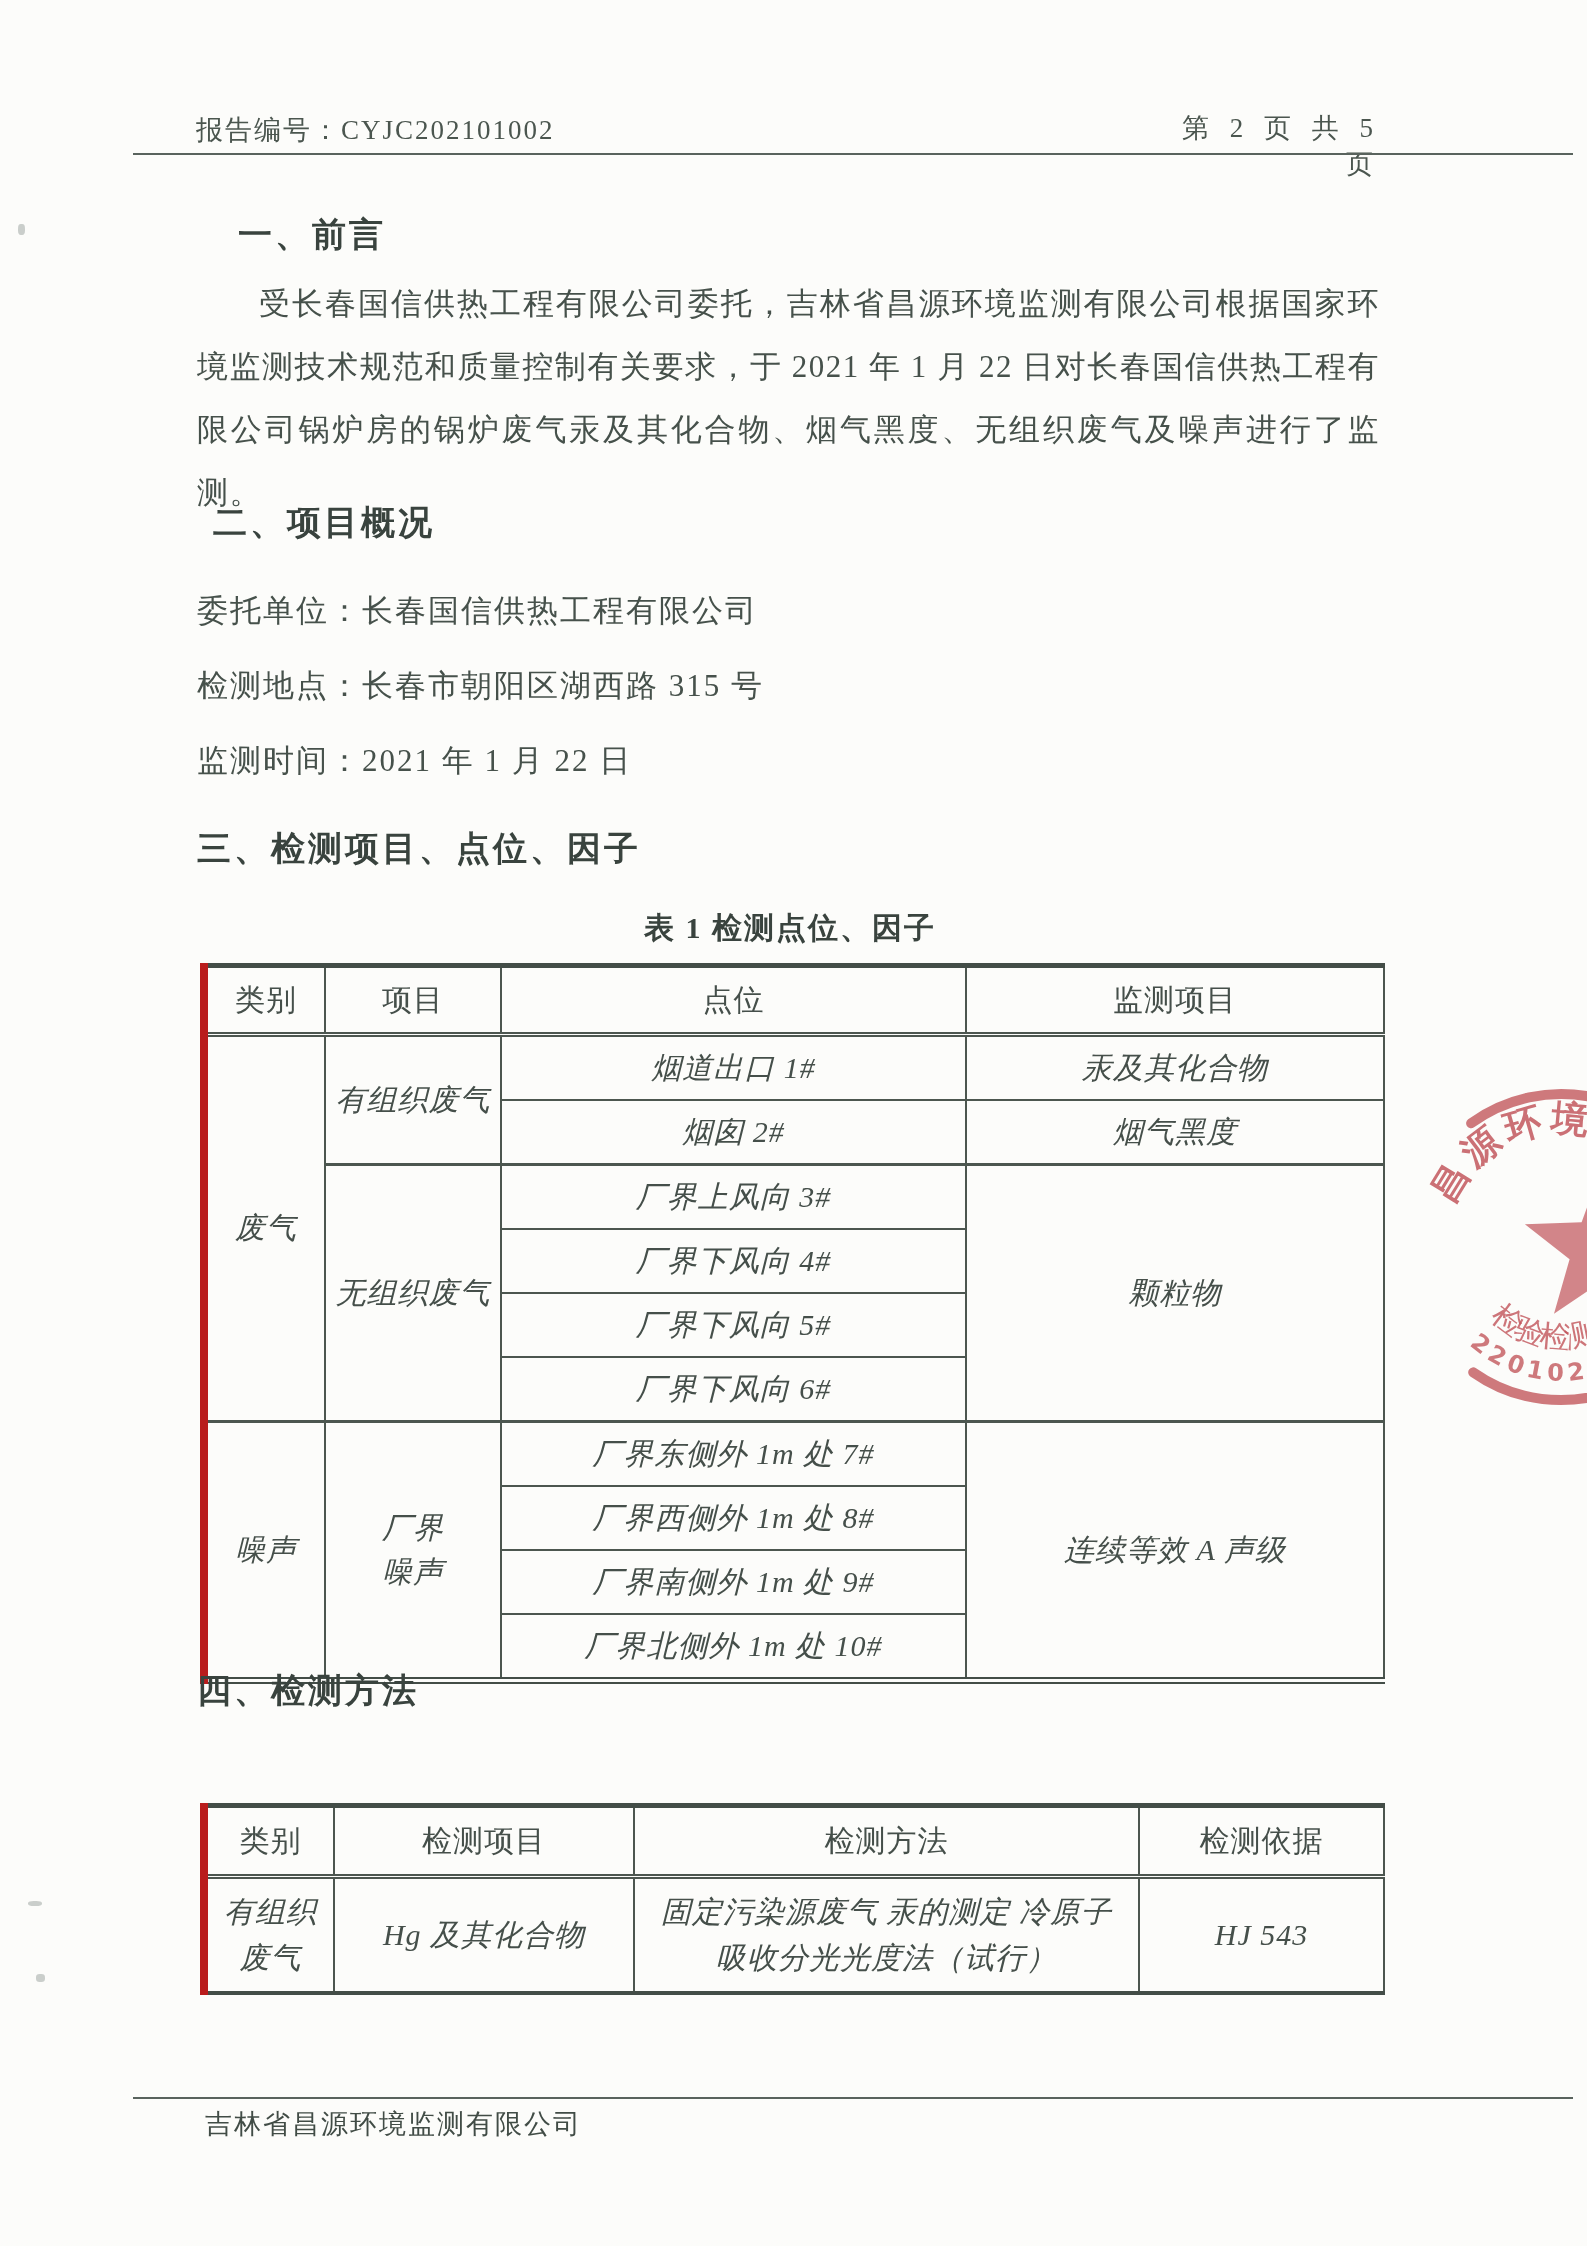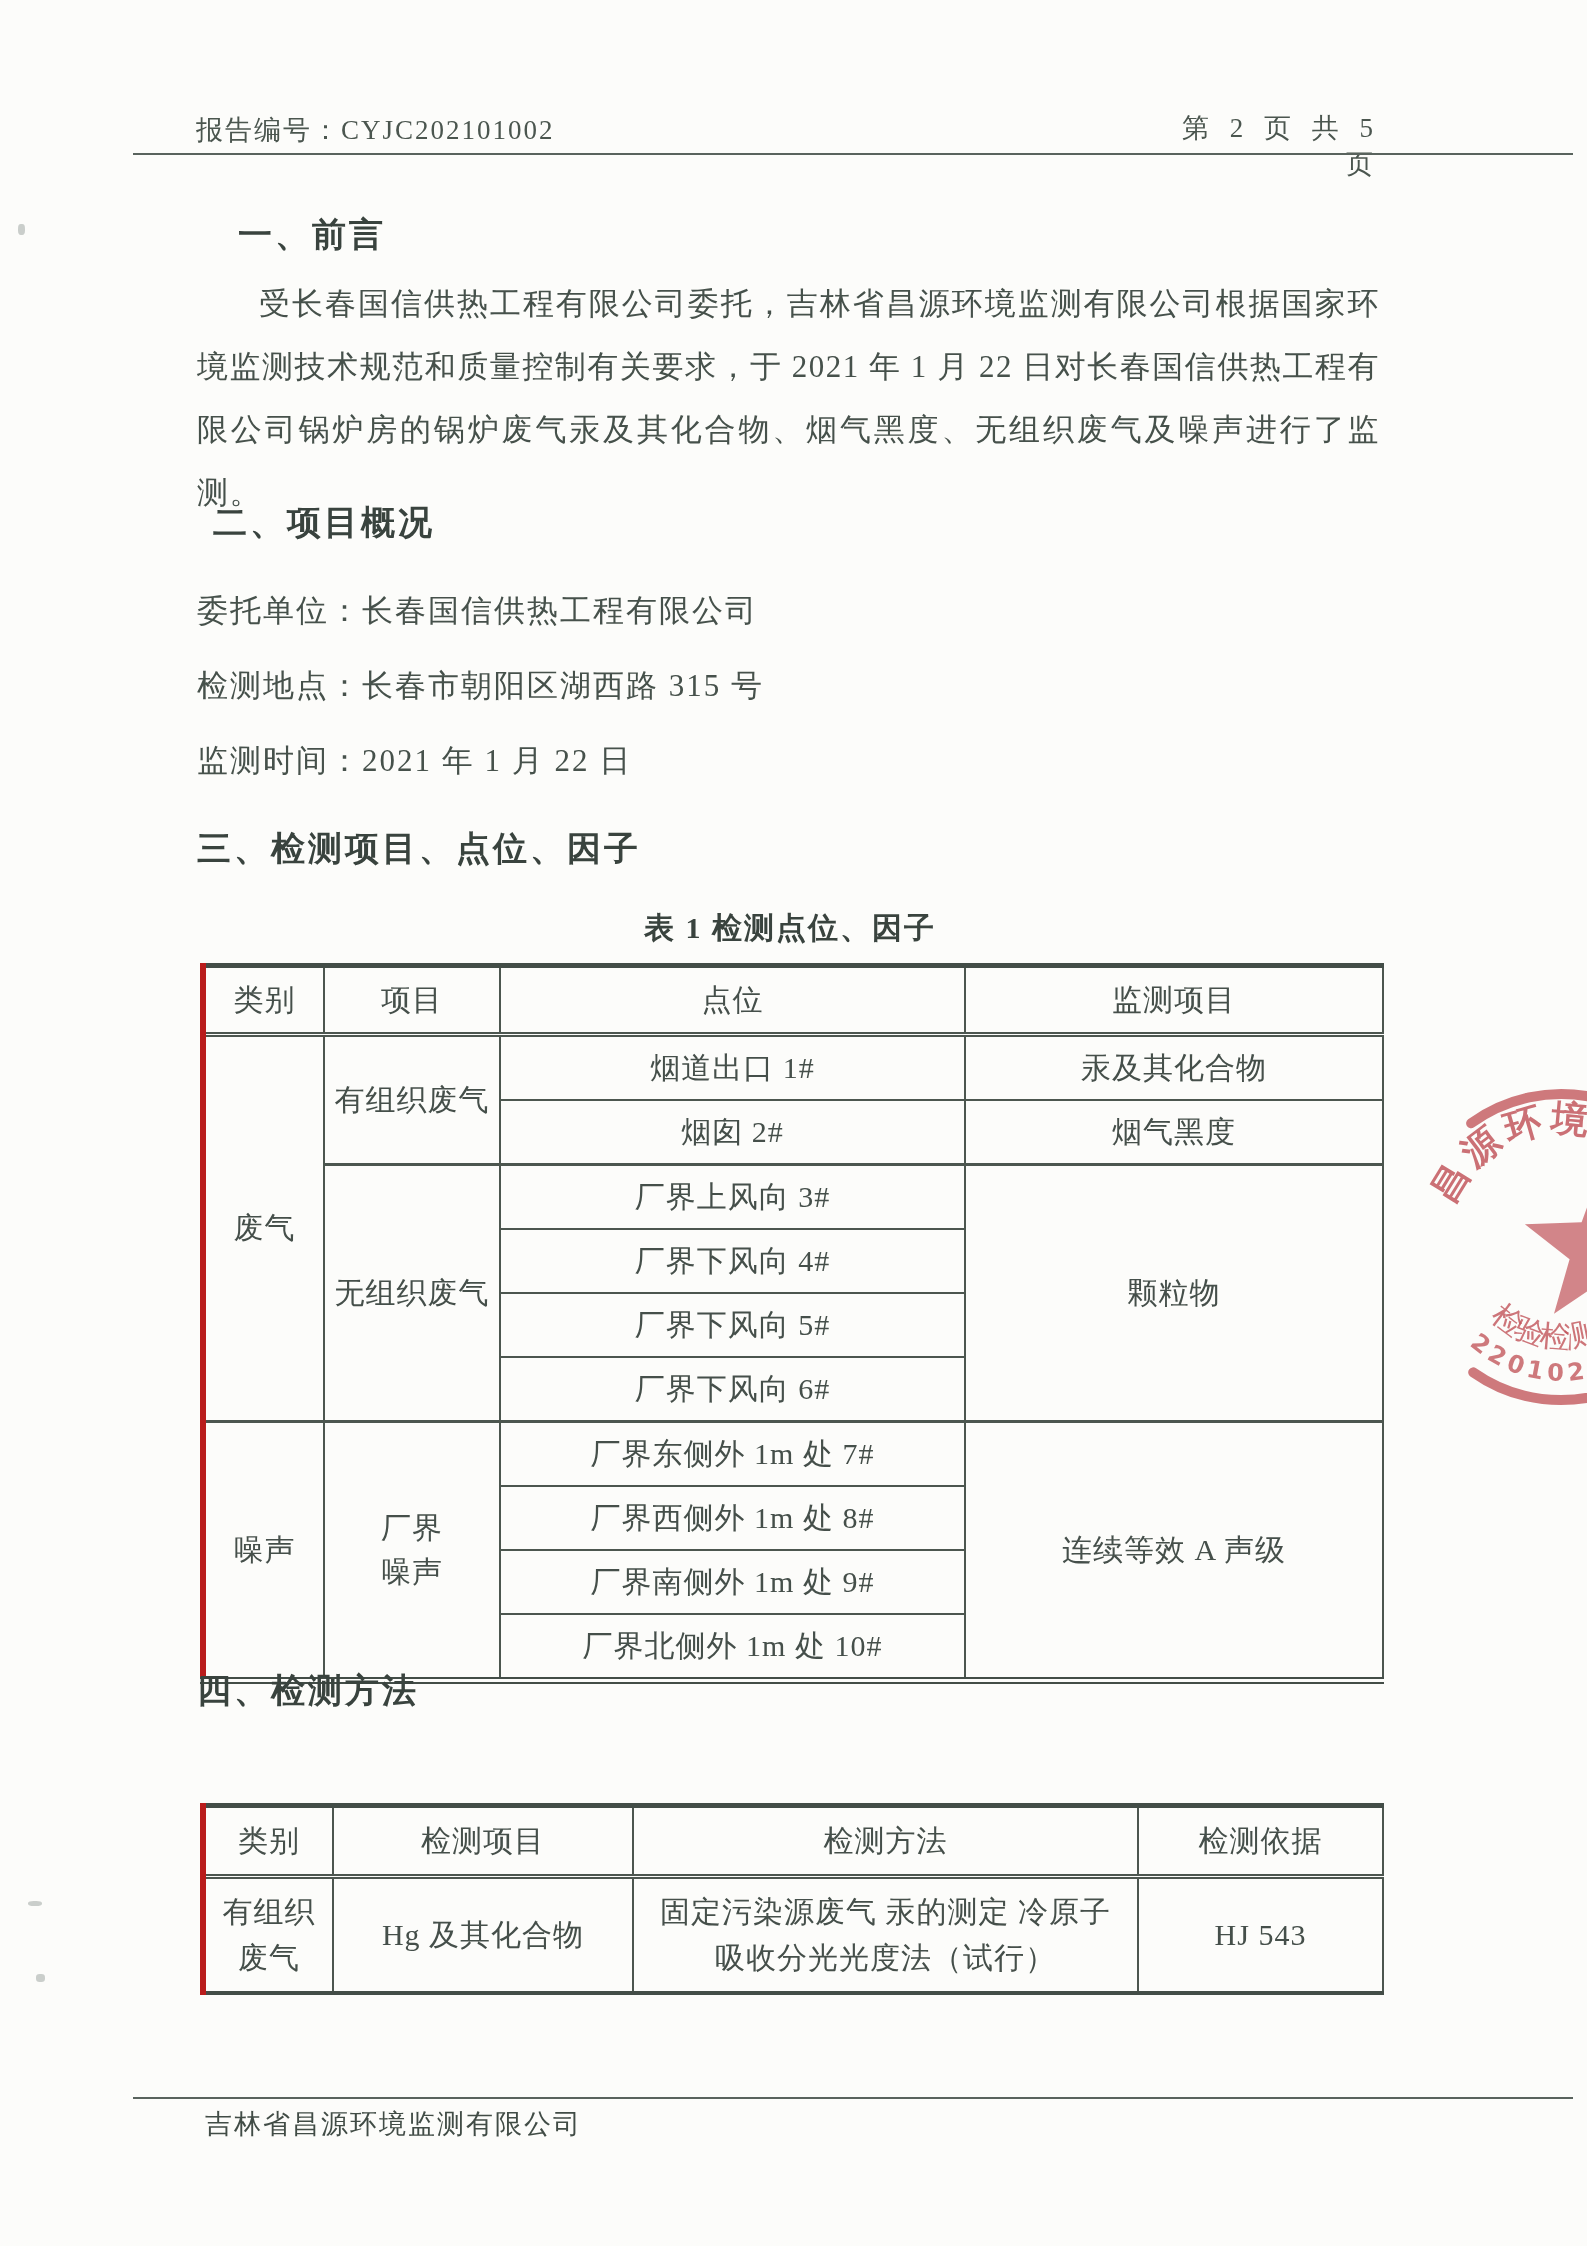--- a/index.html
+++ b/index.html
@@ -17,26 +17,26 @@
   .body-text{font-size:31px;line-height:63px;letter-spacing:1.5px;text-align:justify;color:#46514b;}
   .indent{text-indent:2em;}
   .detail{font-size:31px;letter-spacing:2px;color:#46514b;}
   .tbl-caption{font-size:30px;font-weight:bold;letter-spacing:2px;text-align:center;color:#39433e;}
   table{border-collapse:collapse;table-layout:fixed;}
   .rpt-table{width:1180px;font-size:30px;color:#454f4a;}
   .rpt-table td,.rpt-table th{
     border:2px solid #4c564f;text-align:center;vertical-align:middle;
     font-weight:normal;padding:2px 6px;letter-spacing:1px;
   }
-  .rpt-table{border-left:6px solid #b91c1c;border-right:2px solid #4c564f;}
+  .rpt-table{border-left:8px solid #b91c1c;border-right:2px solid #4c564f;}
   .t-top{border-top:5px solid #434d47;}
   .t-bottom{border-bottom:7px double #434d47;}
   .t2-bottom{border-bottom:4px solid #434d47;}
   .head-row th{height:60px;border-bottom:5px double #4c564f;}
-  .rpt-table td{height:58px;}
+  .rpt-table td{height:58px;font-style:italic;}
   .group-top td{border-top:3px solid #4c564f;}
   .two-line{width:2.4em;margin:0 auto;line-height:44px;}
   .t2 td{height:auto;line-height:46px;padding:10px 12px;}
   .t2 .head-row th{height:62px;}
   .footer-text{font-size:27px;letter-spacing:2px;font-weight:500;color:#414c46;}
   .speck{position:absolute;background:#8d9692;opacity:.45;border-radius:40%;}
   .stamp-svg{pointer-events:none;}
 </style>
 </head>
 <body>

